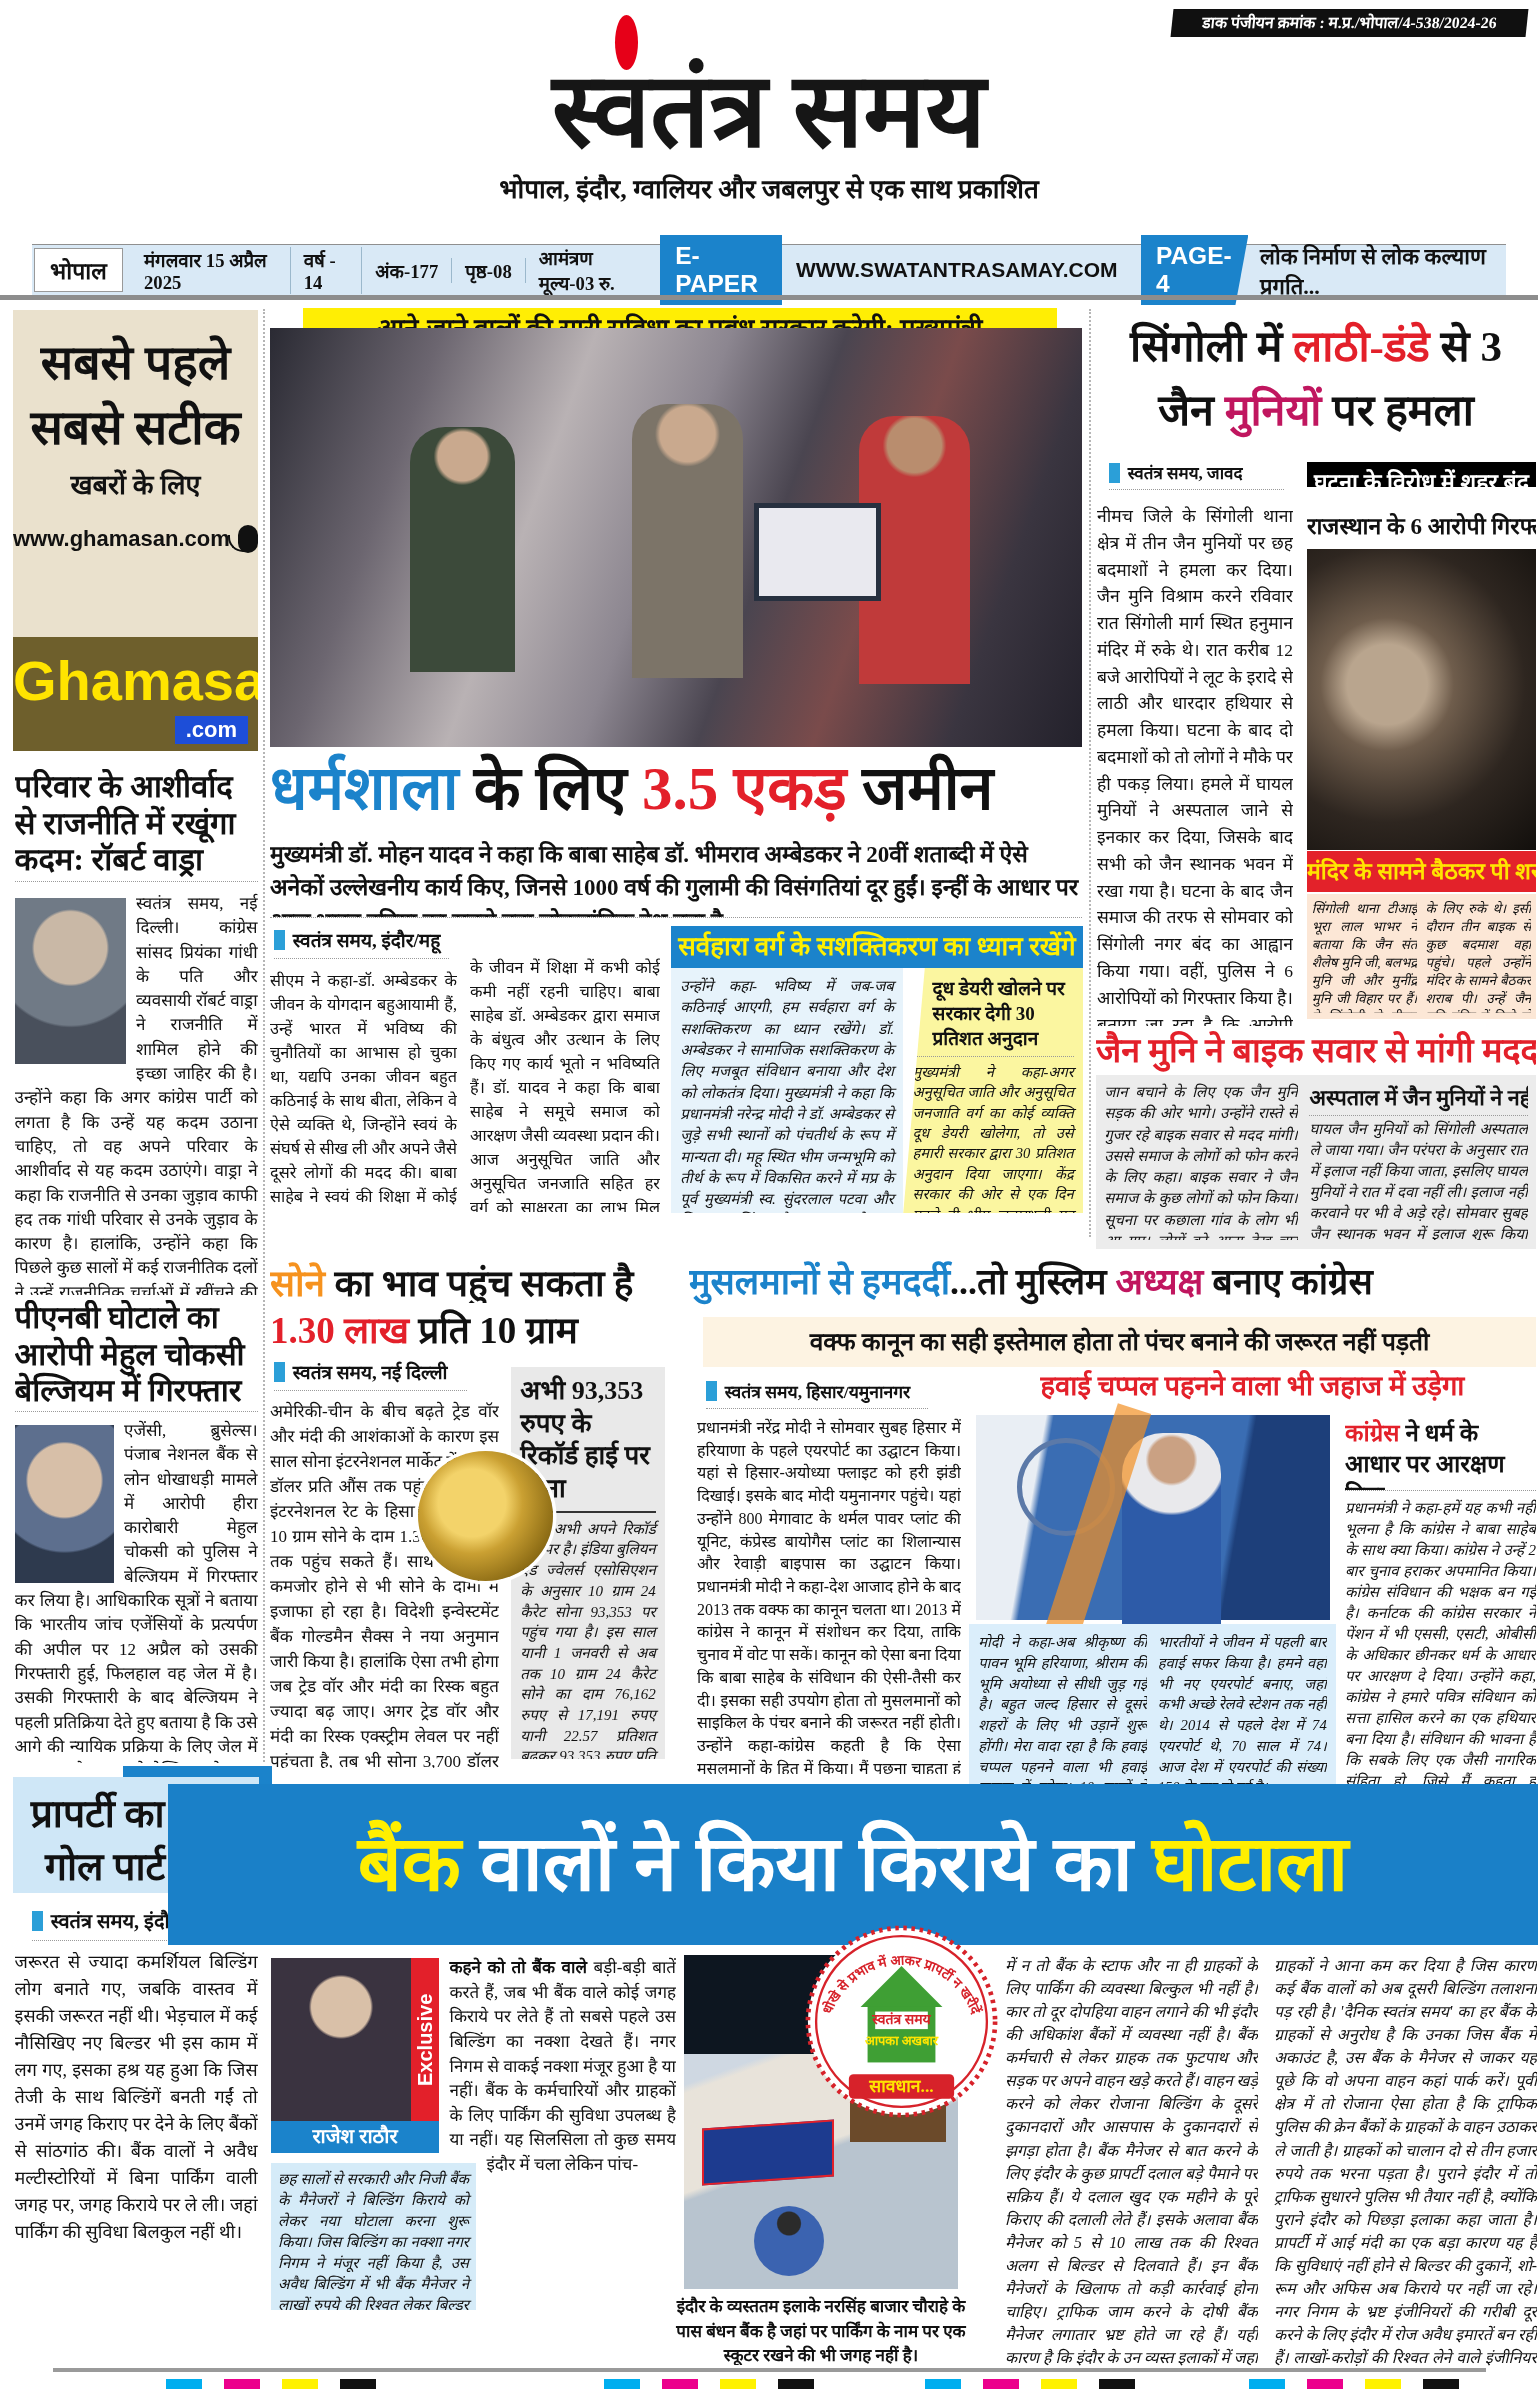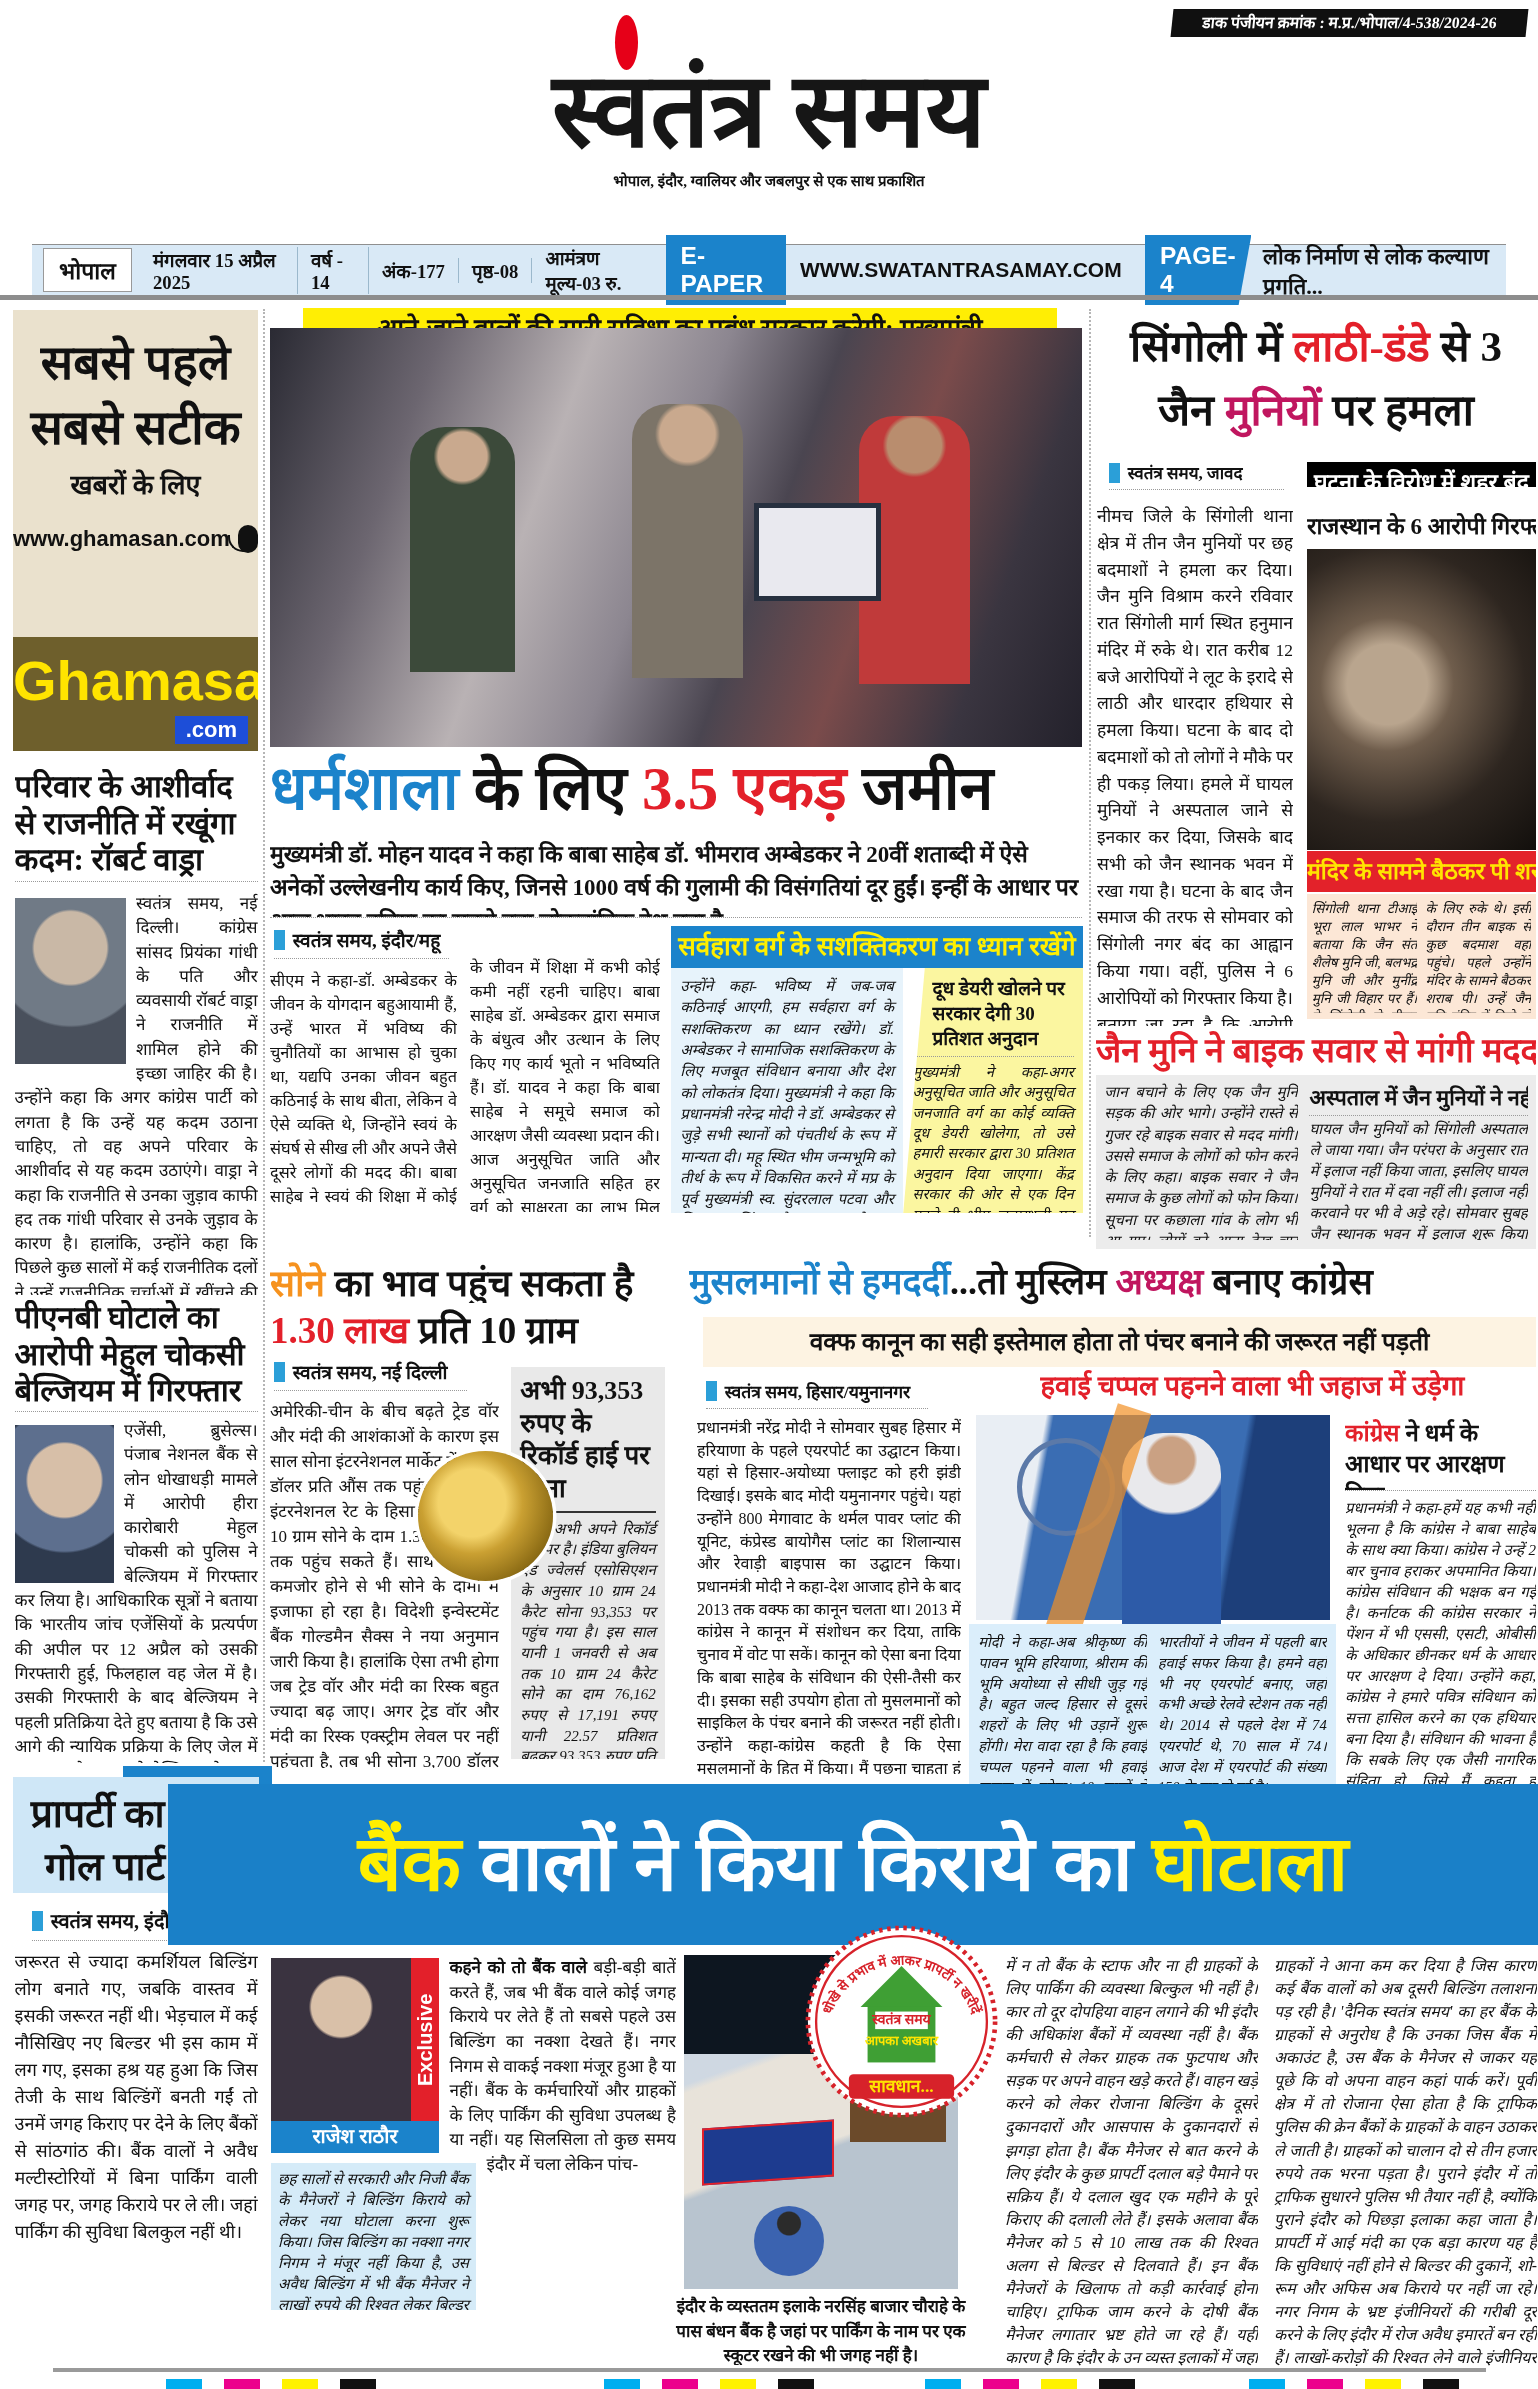--- a/index.html
+++ b/index.html
@@ -28,27 +28,27 @@
             font-weight:bold;font-size:15.8px;line-height:28px;text-align:center;transform:skewX(-6deg);">
   <span>डाक पंजीयन क्रमांक : म.प्र./भोपाल/4-538/2024-26</span>
 </div>
 
 <div class="abs" style="left:615px;top:15px;width:23px;height:55px;background:#e60018;border-radius:50%;"></div>
 
 <div class="abs ctr nowrap ovh" style="left:0;top:35px;width:1538px;height:134px;font-size:104px;font-weight:bold;color:#161616;">
   <span>स्वतंत्र समय</span>
 </div>
 
-<div class="abs ctr b nowrap" style="left:0;top:170px;width:1538px;font-size:15px;">
+<div class="abs ctr b nowrap" style="left:0;top:170px;width:1538px;font-size:26px;">
   <span>भोपाल, इंदौर, ग्वालियर और जबलपुर से एक साथ प्रकाशित</span>
 </div>
 
 <div class="abs" style="left:32px;top:244px;width:1474px;height:50px;background:#d9e9f6;border-top:1.2px solid #8f8f8f;
             display:flex;align-items:center;font-weight:bold;">
-  <div style="background:#fff;border:1.2px solid #999;margin-left:11px;padding:4.7px 15px;font-size:23px;">
+  <div style="background:#fff;border:1.2px solid #999;margin-left:2px;padding:4.7px 15px;font-size:23px;">
     <span>भोपाल</span>
   </div>
   <div style="font-size:18.7px;padding:0 13px;border-right:1.2px solid #9bb8cc;margin-left:8.2px;">
     <span>मंगलवार 15 अप्रैल 2025</span></div>
   <div style="font-size:18.7px;padding:0 13px;border-right:1.2px solid #9bb8cc;">
     <span>वर्ष - 14</span></div>
   <div style="font-size:18.7px;padding:0 13px;border-right:1.2px solid #9bb8cc;">
     <span>अंक-177</span></div>
   <div style="font-size:18.7px;padding:0 13px;border-right:1.2px solid #9bb8cc;">
     <span>पृष्ठ-08</span></div>

